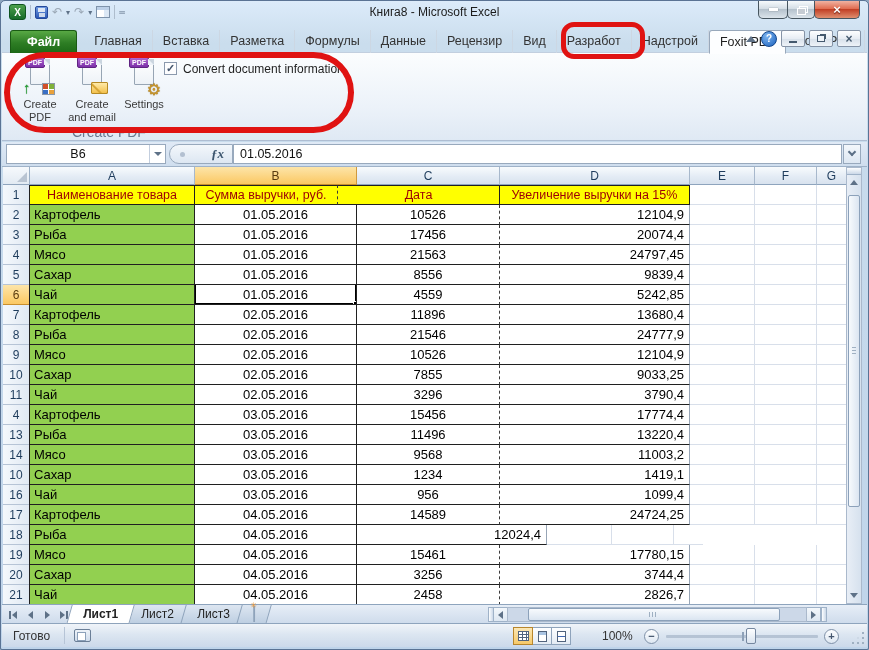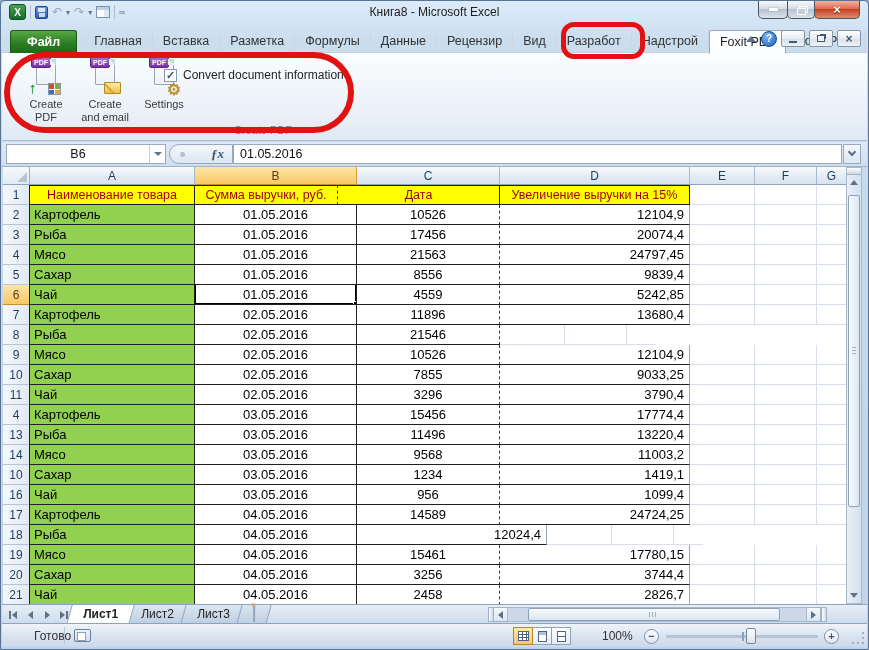--- a/index.html
+++ b/index.html
@@ -54,46 +54,46 @@
         display:flex;align-items:center;justify-content:center;}
   .sic-min{width:8px;height:2px;background:#44596e;margin-top:6px;}
   .sic-restore{width:8px;height:7px;border:1px solid #44596e;background:#eef3f8;box-shadow:2px -2px 0 -1px #44596e;}
   .sic-x{color:#44596e;font-size:12px;font-weight:bold;line-height:12px;}
   .sic-x::after{content:"\00D7";}
 
   
   .ribbon{position:absolute;left:1px;right:1px;top:51px;height:89px;
           background:linear-gradient(#fbfdfe,#ecf2f9 62%,#dfe9f4);
           border-top:1px solid #c2cfdf;border-bottom:1px solid #aebdd2;}
-  .rgroup-buttons{position:absolute;left:18px;top:5px;display:flex;gap:7px;justify-content:space-between;}
+  .rgroup-buttons{position:absolute;left:12px;top:5px;display:flex;gap:0;justify-content:space-between;}
   .rbtn{width:52px;display:flex;flex-direction:column;align-items:center;font-size:11px;color:#3a3a3a;
         line-height:12.5px;text-align:center;}
   .rbtn .icon{width:36px;height:37px;position:relative;margin-bottom:3px;}
   .doc{position:absolute;left:8px;top:1px;width:20px;height:26px;background:linear-gradient(#ffffff,#edf2f7);
        border:1px solid #97a5b4;border-radius:1px;}
   .doc::after{content:"";position:absolute;right:-1px;top:-1px;border-style:solid;border-width:0 6px 6px 0;
               border-color:#eef3f8 #cbd6e0;}
   .badge{position:absolute;left:-6px;top:-3px;background:linear-gradient(#b168d2,#7c2fa8);color:#fff;
          font-size:7px;font-weight:bold;padding:1px 2px;border-radius:2px;border:1px solid #5f2381;line-height:7px;}
   .ov-arrow{position:absolute;left:1px;bottom:0;color:#2ba23a;font-weight:bold;font-size:15px;line-height:14px;}
   .ov-arrow::after{content:"\2191";text-shadow:0 0 1px #1c6f26;}
   .ov-grid4{position:absolute;right:3px;bottom:0;width:13px;height:12px;display:grid;
             grid-template-columns:1fr 1fr;grid-template-rows:1fr 1fr;gap:1px;background:#fff;border:1px solid #8c98a8;}
   .ov-grid4 i{display:block;} .g1{background:#d14f28;} .g2{background:#7fb13a;} .g3{background:#3a6fc4;} .g4{background:#e9a13b;}
   .ov-env{position:absolute;right:2px;bottom:1px;width:17px;height:12px;background:linear-gradient(#ffeaa8,#f2c04c);
           border:1px solid #b58a25;border-radius:1px;overflow:hidden;}
   .ov-env::before{content:"";position:absolute;left:-2px;top:-7px;width:19px;height:12px;
                   border:2px solid #d8a636;transform:rotate(45deg);}
   .ov-gear{position:absolute;right:1px;bottom:-3px;font-size:16px;line-height:16px;color:#c8952b;text-shadow:0 0 1px #7d5a12;}
   .ov-gear::after{content:"\2699";}
-  .rcheck{position:absolute;left:162px;top:15px;display:flex;align-items:flex-end;gap:6px;font-size:12px;color:#1f1f1f;}
+  .rcheck{position:absolute;left:162px;top:9px;display:flex;align-items:flex-start;gap:6px;font-size:12px;color:#1f1f1f;}
   .cb{width:13px;height:13px;background:#fdfdfe;border:1px solid #8b99ad;display:flex;align-items:center;
       justify-content:center;font-size:11px;color:#44566e;font-weight:bold;line-height:11px;}
   .cb.checked::after{content:"\2713";}
-  .rgroup-label{position:absolute;left:70px;top:71px;width:220px;text-align:right;font-size:11px;color:#67788f;}
+  .rgroup-label{position:absolute;left:70px;top:71px;width:220px;text-align:left;font-size:14px;color:#67788f;}
 
   
   .oval-group{position:absolute;left:3px;top:51px;width:350px;height:81px;border:6px solid #e01312;
               border-radius:44px;z-index:40;}
   .oval-tab{position:absolute;left:560px;top:21px;width:84px;height:37px;border:5px solid #e01312;
             border-radius:13px;z-index:41;}
 
   
   .frow{position:absolute;left:1px;right:1px;top:141px;height:25px;
         background:linear-gradient(#e0eaf6,#cfdeee);border-bottom:1px solid #9fb2c8;padding-left:32px;}
@@ -177,21 +177,21 @@
           display:flex;align-items:center;justify-content:center;}
   .htrack{width:300px;height:15px;background:#ccd8e8;border:1px solid #aab9cc;margin-left:-1px;position:relative;}
   .hthumb{position:absolute;left:20px;top:0;bottom:0;width:252px;background:linear-gradient(#f7fafd,#dbe5f1);
           border:1px solid #8ca1ba;border-radius:2px;}
   .hthumb::after{content:"";position:absolute;top:3px;bottom:3px;left:50%;width:9px;margin-left:-5px;
                  background:repeating-linear-gradient(90deg,#9fb0c2 0 1px,transparent 1px 3px);}
 
   
   .status{position:absolute;left:1px;right:1px;top:622px;height:24px;font-size:12px;color:#333;
           background:linear-gradient(#f0f4f9,#dce6f1 45%,#ccd9ea);border-top:1px solid #8ea4bd;}
-  .ready{position:absolute;left:11px;top:5px;margin-left:21px;}
+  .ready{position:absolute;left:11px;top:5px;}
   .ssep{position:absolute;left:62px;top:3px;width:1px;height:17px;background:#b6c4d6;}
   .macro{position:absolute;left:72px;top:5px;width:17px;height:13px;border:1px solid #6b7f97;border-radius:2px;
          background:linear-gradient(#eef3f9,#cfdcec);}
   .macro::after{content:"";position:absolute;left:2px;top:2px;width:7px;height:7px;background:#fff;border:1px solid #8ca1ba;}
   .views{position:absolute;left:512px;top:3px;display:flex;}
   .vbtn{width:20px;height:18px;border:1px solid #8ea3bb;margin-left:-1px;display:flex;align-items:center;justify-content:center;
         background:linear-gradient(#fdfeff,#e3ebf4);}
   .vbtn.sel{background:linear-gradient(#fbe7b5,#f6c969);border-color:#b8862c;z-index:2;}
   .mi-grid{width:11px;height:10px;border:1px solid #51637c;
            background-image:linear-gradient(#51637c 1px,transparent 1px),linear-gradient(90deg,#51637c 1px,transparent 1px);
@@ -421,20 +421,21 @@
           <div class="cell w3 tblD">13680,4</div>
           <div class="cell w4"></div>
           <div class="cell w5"></div>
           <div class="cell w6"></div>
         </div>
         <div class="grow">
           <div class="grh">8</div>
           <div class="cell w0 tblA">Рыба</div>
           <div class="cell w1 tblB">02.05.2016</div>
           <div class="cell w2 tblC">21546</div>
+          <div class="cell w3 tblD">24777,9</div>
           <div class="cell w4"></div>
           <div class="cell w5"></div>
           <div class="cell w6"></div>
         </div>
         <div class="grow">
           <div class="grh">9</div>
           <div class="cell w0 tblA">Мясо</div>
           <div class="cell w1 tblB">02.05.2016</div>
           <div class="cell w2 tblC">10526</div>
           <div class="cell w3 tblD">12104,9</div>

